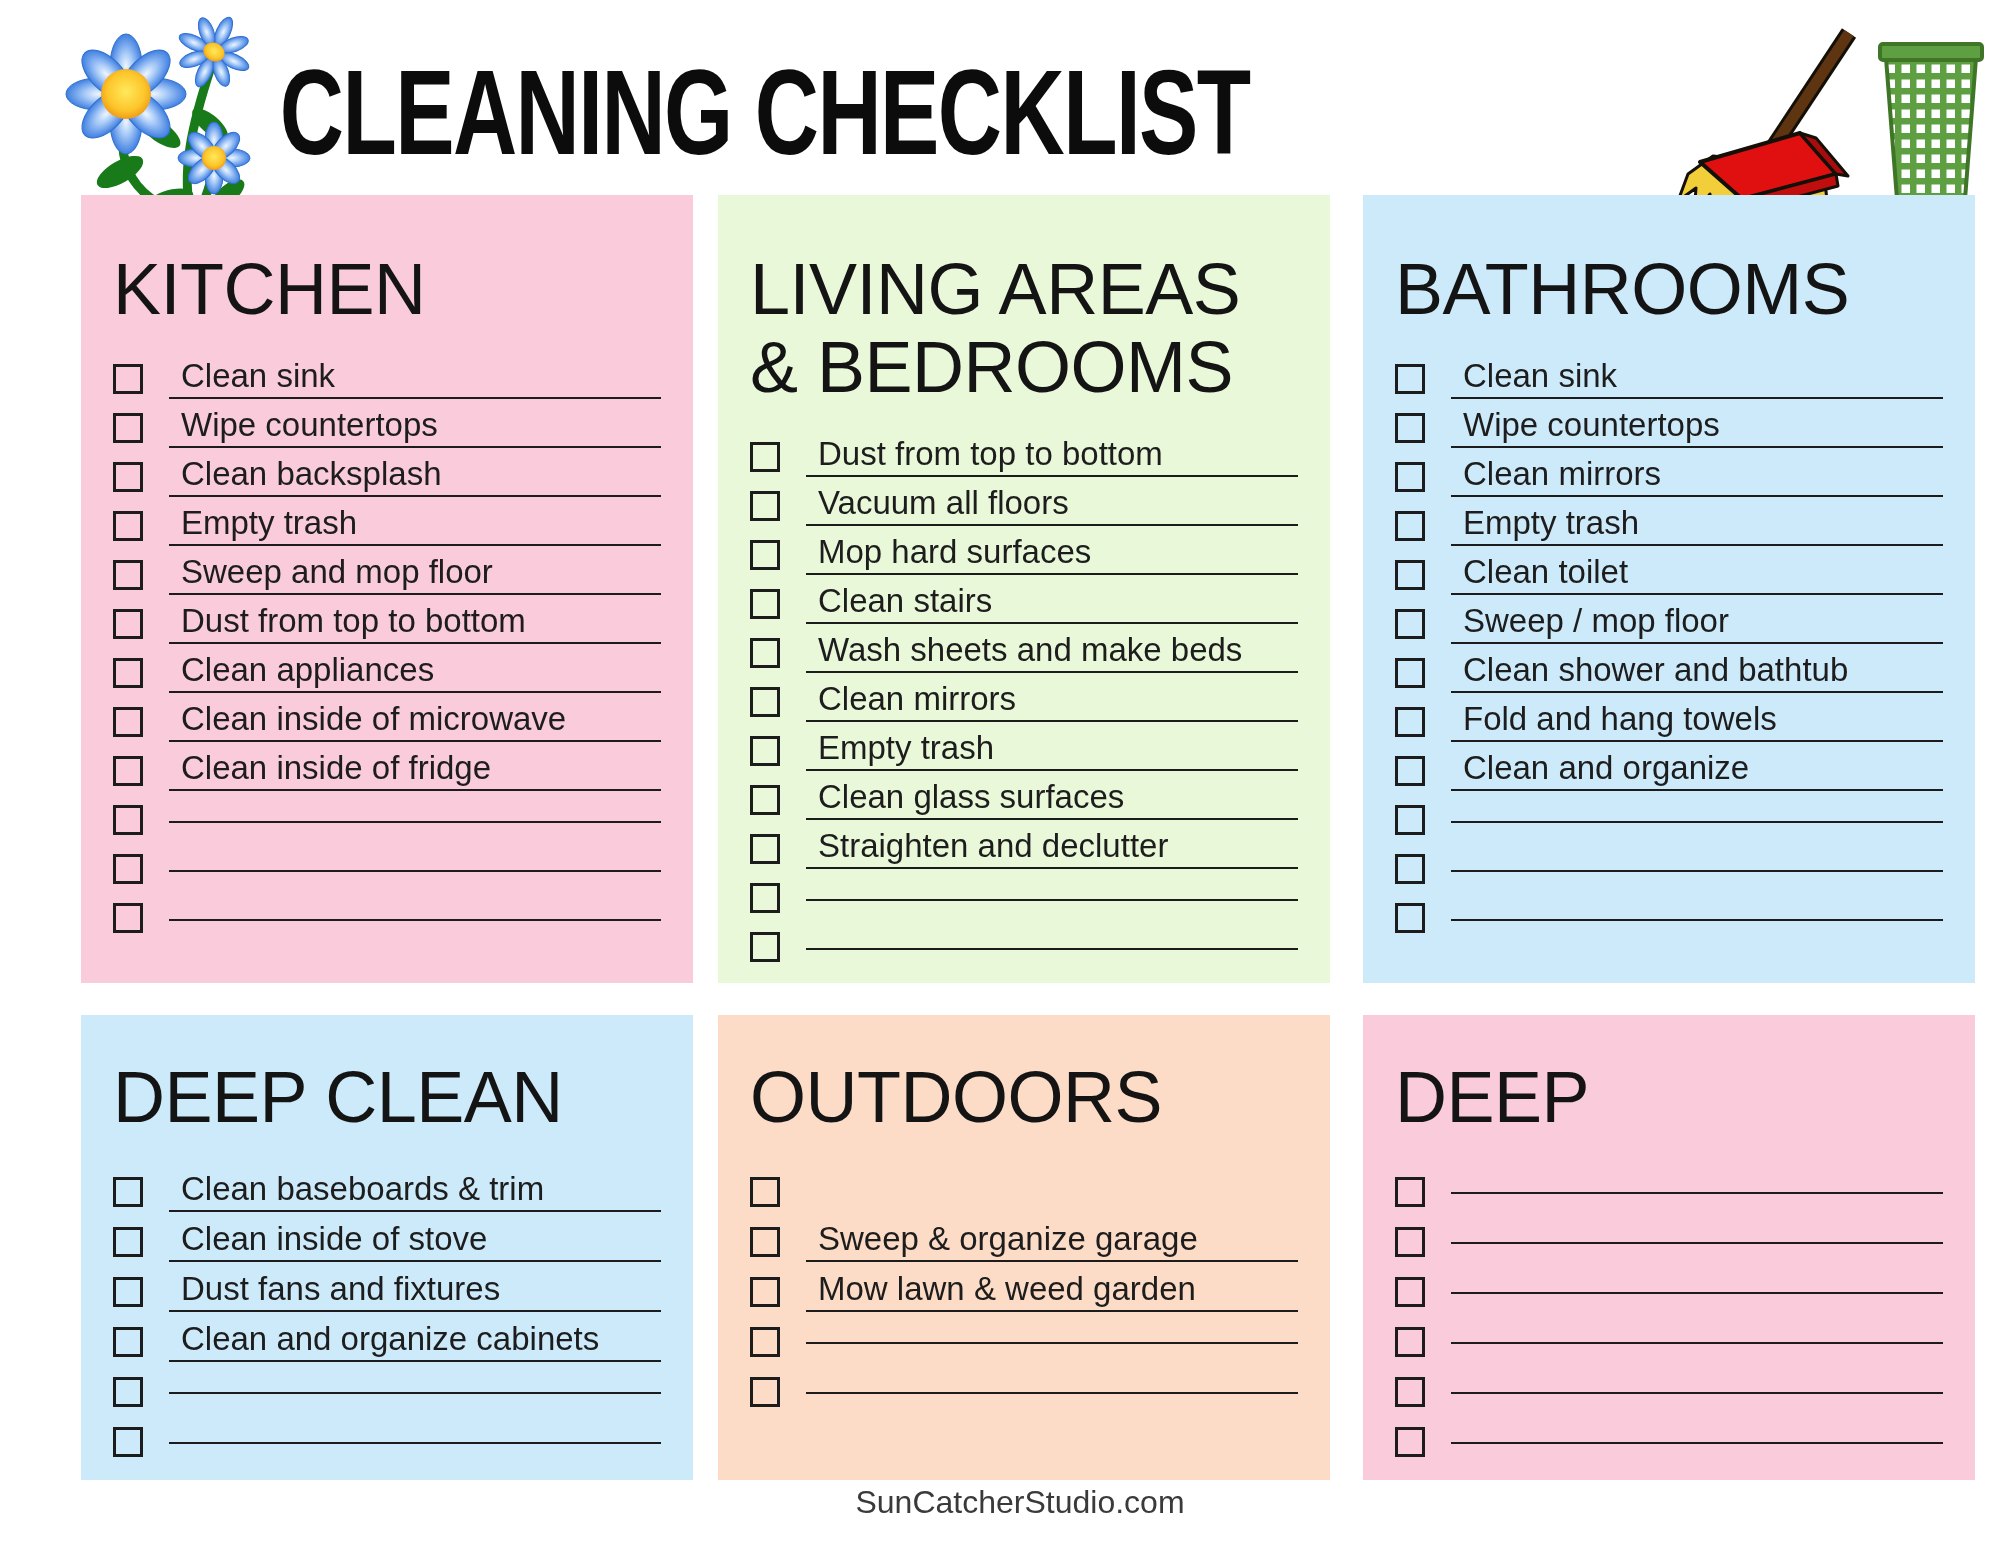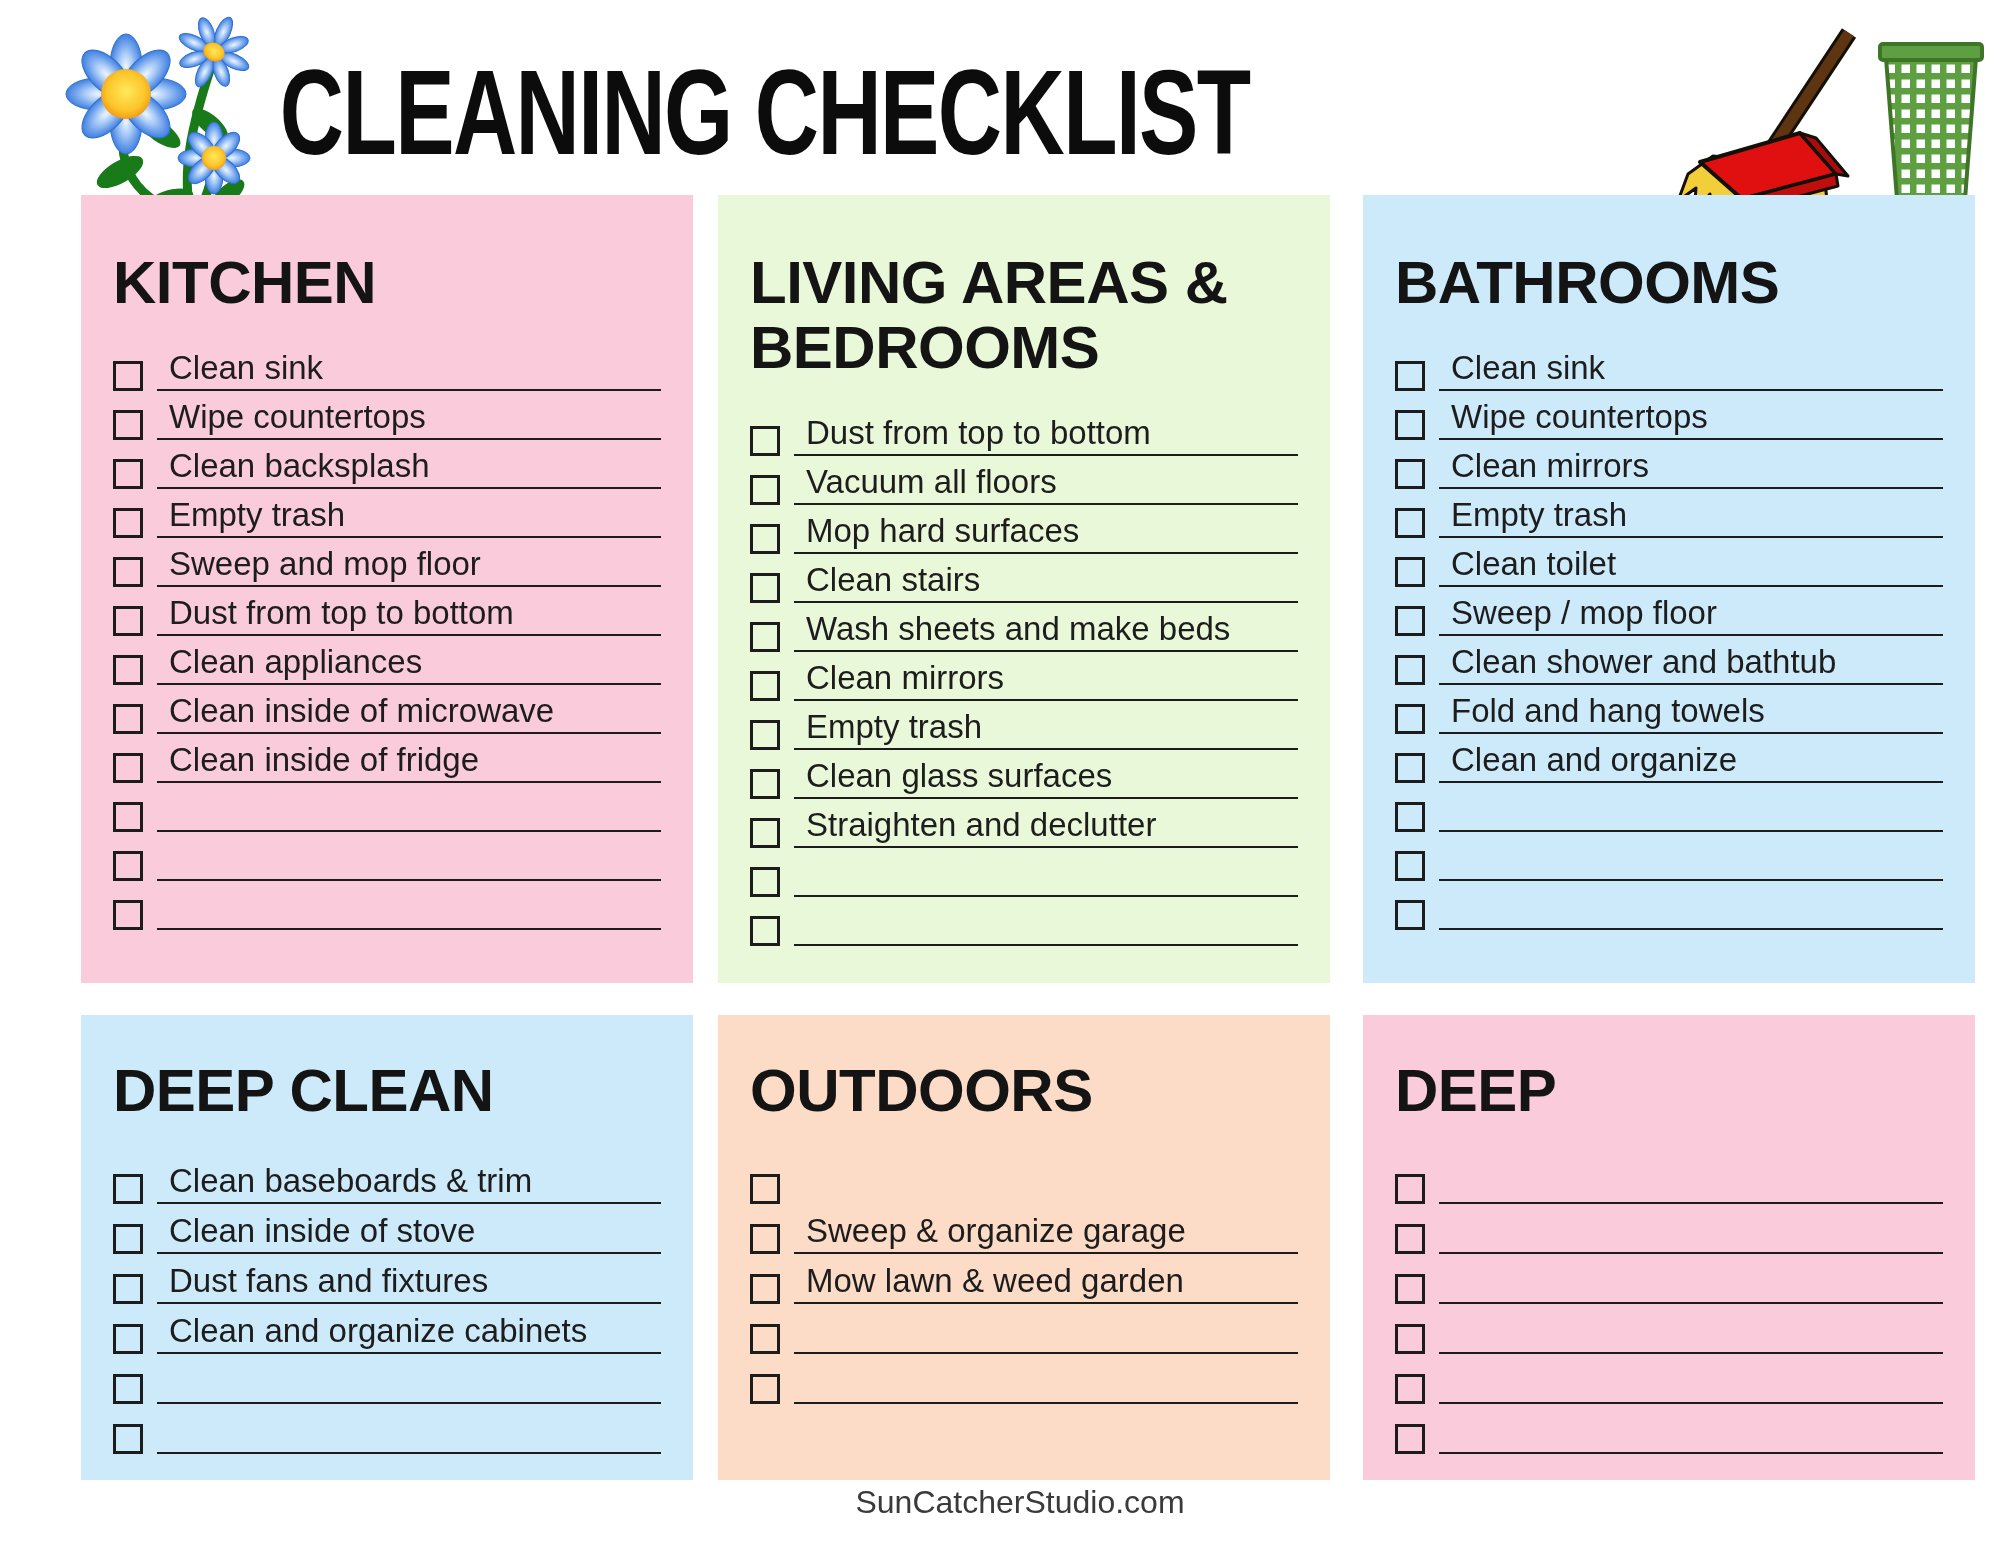--- a/index.html
+++ b/index.html
@@ -38,36 +38,37 @@
     box-sizing:border-box;
     padding:0 32px;
   }
   .row-top .panel{top:195px; height:788px; padding-top:56px;}
   .row-bottom .panel{top:1015px; height:465px; padding-top:44px;}
   .p-col1{left:61px;}
   .p-col2{left:698px;}
   .p-col3{left:1343px;}
   .panel h2{
     margin:0;
-    font-size:60px;
+    font-size:72px;
     line-height:1.08;
-    font-weight:bold;
+    font-weight:normal;
     letter-spacing:-0.5px;
     color:#141414;
   }
   .panel ul{
     list-style:none;
     margin:26px 0 0 0;
     padding:0;
   }
   .row-bottom .panel ul{margin-top:30px;}
   .row{
     display:flex;
-    align-items:flex-end;
+    align-items:center;
     height:49px;
+    gap:12px;
   }
   .row-bottom .row{height:50px;}
   .box{
     flex:none;
     width:24px; height:24px;
     border:3px solid #1c1c1c;
     margin-right:14px;
     background:transparent;
   }
   .line{

